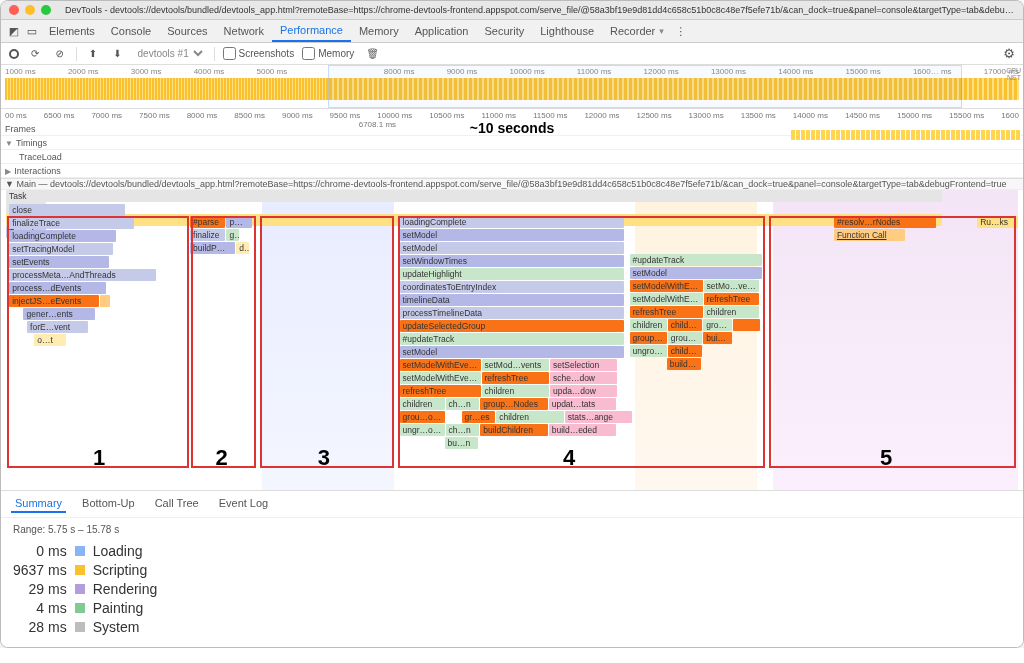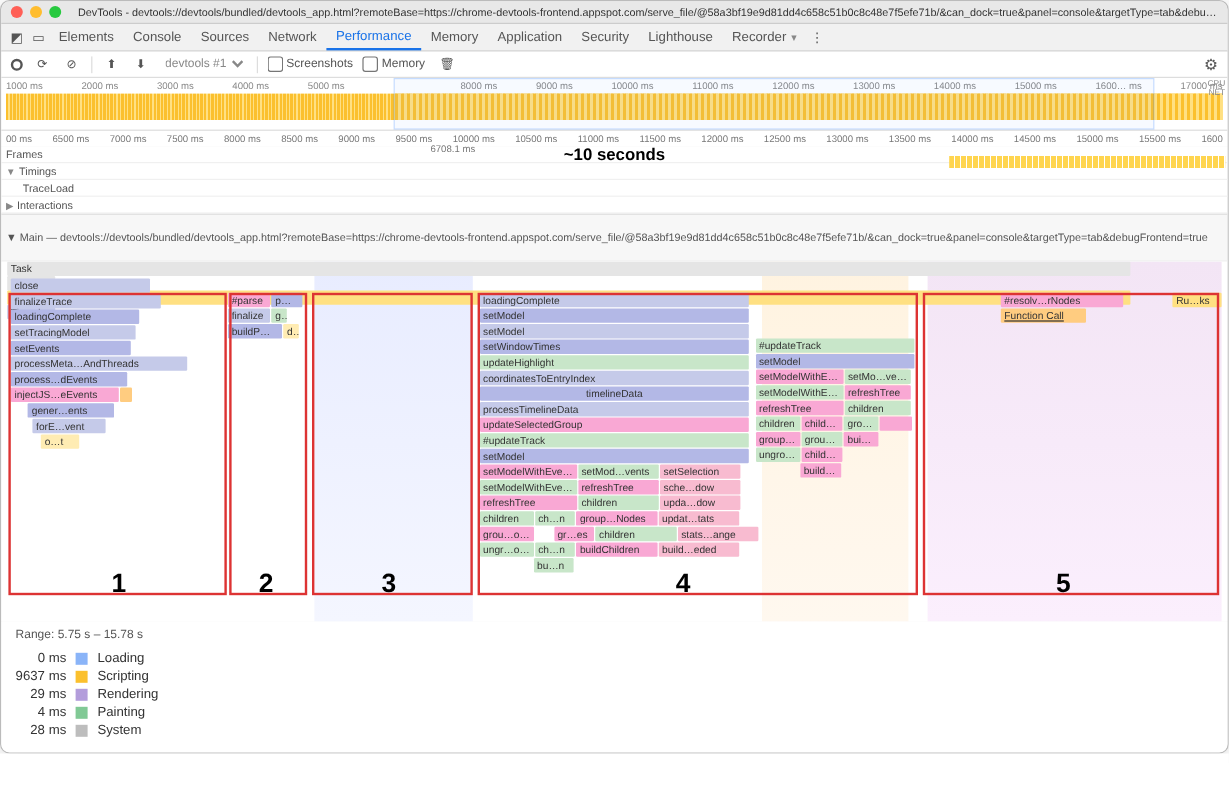--- a/index.html
+++ b/index.html
@@ -89,31 +89,31 @@
   }
   .timeline-sub { font-size: 8px; color: #777; padding: 0 4px 2px; background:#fff; text-align: center; position: relative; }
   .timeline-sub .annot { position:absolute; left:50%; transform:translateX(-50%); font-size: 14px; font-weight:600; color:#000; }
 
   .tracks { background: #fff; }
   .track-row { display: flex; align-items: center; min-height: 14px; border-bottom: 1px solid #f0f0f0; font-size: 9px; position: relative; }
   .track-label { width: 95px; padding: 1px 4px; color: #555; display: flex; align-items: flex-end; gap: 3px; cursor: pointer; }
   .track-label .chev { font-size: 8px; color: #888; }
   .track-body { flex: 1; position: relative; height: 100%; }
 
-  .main-header { font-size: 9px; color: #555; padding: 14px 4px; background:#f7f7f7; border-top:1px solid #ddd; border-bottom:1px solid #eee; white-space: nowrap; overflow:hidden; text-overflow: ellipsis; }
+  .main-header { font-size: 9px; color: #555; padding: 0 4px; background:#f7f7f7; border-top:1px solid #ddd; border-bottom:1px solid #eee; white-space: nowrap; overflow:hidden; text-overflow: ellipsis; }
 
   .flame-wrap { position:relative; background:#fff; height: 300px; width: 100%; overflow: hidden; }
   .flame-col { position:absolute; top:0; bottom:0; display:flex; flex-direction:column; gap:1px; }
   .flame-col .row { height: 12px; display:flex; gap:1px; }
   .fcell { height:12px; font-size:8.5px; padding:0 3px; line-height:12px; white-space:nowrap; overflow:hidden; text-overflow:ellipsis; color:#333; border-radius:1px; }
   .c-yel { background:#ffe082; }
   .c-yel2 { background:#ffecb3; }
   .c-pur { background:#c5cae9; }
   .c-pur2 { background:#b3b8e6; }
-  .c-gr  { background:#f9a8d4; }
+  .c-gr  { background:#f97316; }
   .c-gr2 { background:#c8e6c9; }
   .c-pk  { background:#f8bbd0; }
   .c-gray{ background:#e5e5e5; }
   .c-or  { background:#ffcc80;text-decoration:underline; }
 
   .flame-bg { position:absolute; inset:0; }
   .flame-bg .stripe { position:absolute; top:0; bottom:0; }
 
   .overlay-box { position:absolute; border: 2px solid #d33; pointer-events:none; }
   .overlay-num { position:absolute; font-size:22px; font-weight:600; color:#000; }
@@ -129,21 +129,21 @@
   .range { font-size: 10px; color:#555; padding: 6px 12px 0; background:#fff; }
 
   .donut {
     width: 78px; height: 78px; border-radius: 50%;
     background: conic-gradient(#fbc02d 0 345deg, #e8e8e8 345deg 360deg);
     display:flex; align-items:center; justify-content:center; position:relative;
   }
   .donut::after { content:""; position:absolute; width:50px; height:50px; background:#fff; border-radius:50%; }
   .donut .val { position:relative; z-index:1; font-size:10px; font-weight:600; }
 
-  .legend { display:grid; grid-template-columns: auto auto auto; gap: 3px 8px; font-size: 11px; align-items:center; }
+  .legend { display:grid; grid-template-columns: auto auto auto; gap: 3px 8px; font-size: 14px; align-items:center; }
   .legend .num { text-align: right; color:#333; }
   .legend .sw { width:10px; height:10px; display:inline-block; }
   .sw-blue { background:#8ab4f8; }
   .sw-yel { background:#fbc02d; }
   .sw-pur { background:#b39ddb; }
   .sw-gr { background:#81c995; }
   .sw-gy { background:#bdbdbd; }
 
   .frames-strip { position:absolute; right:2px; left:75%; top:1px; height:10px; background: repeating-linear-gradient(90deg,#ffd54f 0 4px,#fff 4px 5px); }
 </style>
@@ -382,21 +382,21 @@
       <div class="row">
           <div class="fcell c-pur2" style="flex:1;">setWindowTimes</div>
         </div>
       <div class="row">
           <div class="fcell c-gr2" style="flex:1;">updateHighlight</div>
         </div>
       <div class="row">
           <div class="fcell c-pur" style="flex:1;">coordinatesToEntryIndex</div>
         </div>
       <div class="row">
-          <div class="fcell c-pur2" style="flex:1;text-align:center;">timelineData</div>
+          <div class="fcell c-pur2" style="flex:1;">timelineData</div>
         </div>
       <div class="row">
           <div class="fcell c-pur" style="flex:1;">processTimelineData</div>
         </div>
       <div class="row">
           <div class="fcell c-gr" style="flex:1;">updateSelectedGroup</div>
         </div>
       <div class="row">
           <div class="fcell c-gr2" style="flex:1;">#updateTrack</div>
         </div>
@@ -499,20 +499,26 @@
     <div class="overlay-box" style="left:38.8%; width:36%; top:26px; height:252px;"></div>
     <div class="overlay-box" style="left:75.1%; width:24.2%; top:26px; height:252px;"></div>
 
     <div class="overlay-num" style="left:9%; top:255px;">1</div>
     <div class="overlay-num" style="left:21%; top:255px;">2</div>
     <div class="overlay-num" style="left:31%; top:255px;">3</div>
     <div class="overlay-num" style="left:55%; top:255px;">4</div>
     <div class="overlay-num" style="left:86%; top:255px;">5</div>
   </div>
 
+  <div class="sub-tabs">
+    <span class="stab active">Summary</span>
+    <span class="stab">Bottom-Up</span>
+    <span class="stab">Call Tree</span>
+    <span class="stab">Event Log</span>
+  </div>
 
   <div class="range">Range: 5.75 s – 15.78 s</div>
 
   <div class="summary">
     <div class="legend" id="legend">
         <span class="num">0 ms</span>
         <span class="sw sw-blue"></span>
         <span>Loading</span>
         <span class="num">9637 ms</span>
         <span class="sw sw-yel"></span>

